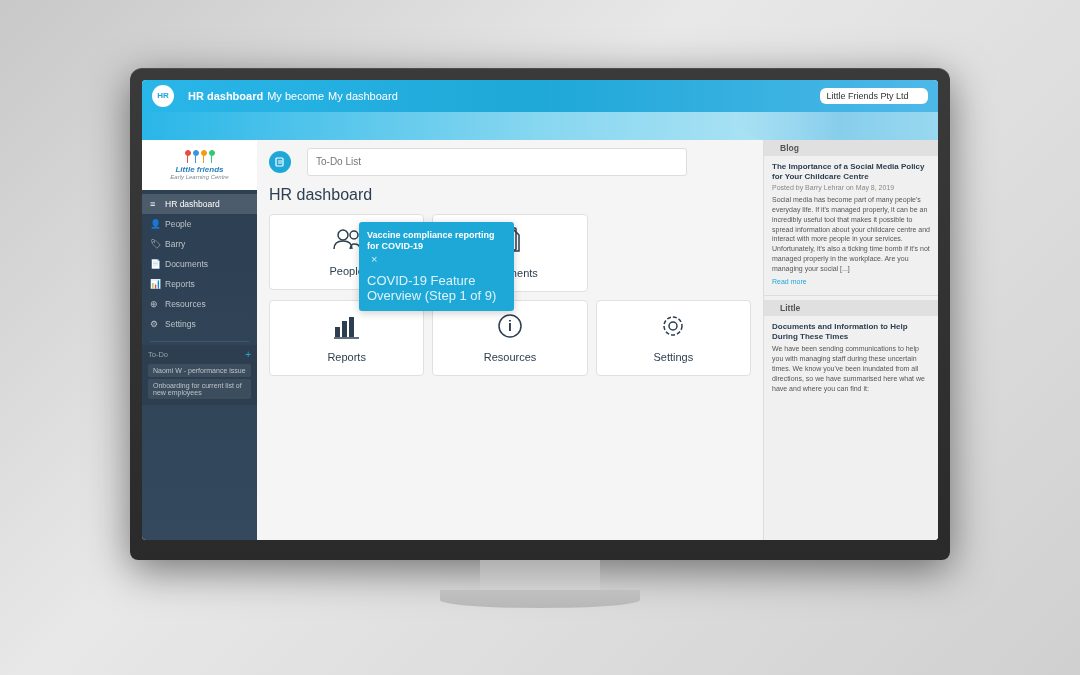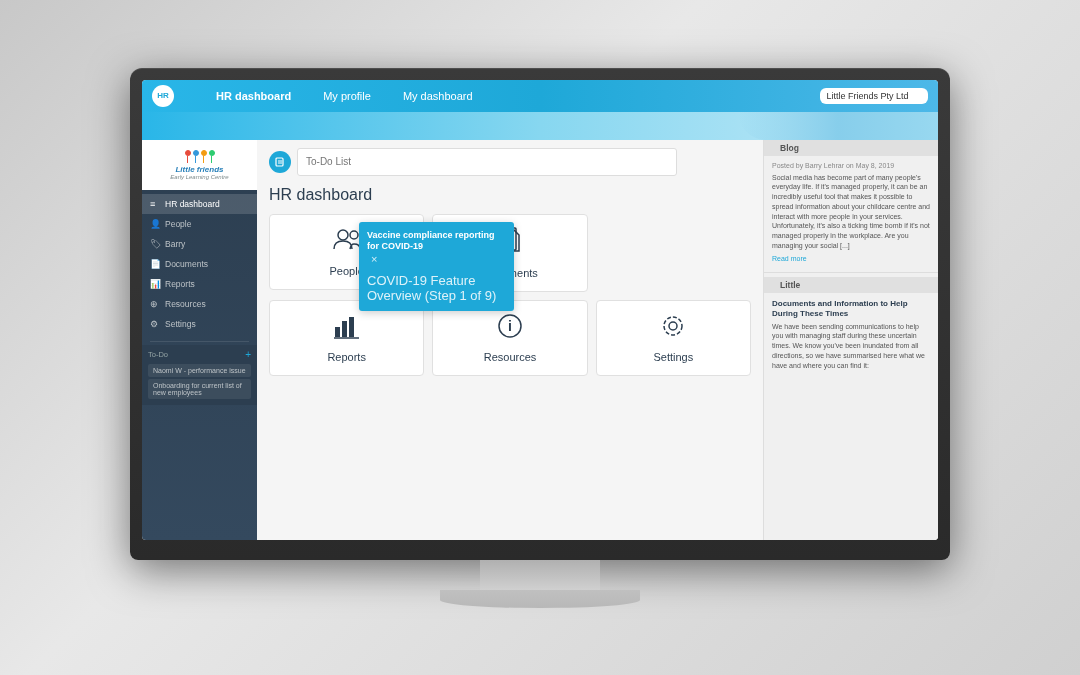--- a/index.html
+++ b/index.html
@@ -47,21 +47,21 @@
       margin: 0 auto;
     }
 
     
     .top-nav {
       background: linear-gradient(90deg, #29b6e8 0%, #1ea8d8 50%, #4db8e8 100%);
       height: 32px;
       display: flex;
       align-items: center;
       padding: 0 10px;
-      gap: 32px;
+      gap: 4px;
       position: relative;
     }
     .top-nav .logo-area {
       display: flex;
       align-items: center;
       margin-right: 10px;
     }
     .top-nav .logo-circle {
       width: 22px;
       height: 22px;
@@ -249,21 +249,21 @@
       color: #2c3e50;
       margin-bottom: 10px;
       font-weight: normal;
     }
 
     
     .todo-input-area {
       display: flex;
       align-items: center;
       margin-bottom: 10px;
-      gap: 6px;
+      gap: 16px;
     }
     .todo-input-icon {
       width: 22px;
       height: 22px;
       background: #1ea8d8;
       border-radius: 50%;
       display: flex;
       align-items: center;
       justify-content: center;
       color: #fff;
@@ -400,21 +400,21 @@
 
 <div class="monitor-outer">
   <div class="monitor-screen-bezel">
     <div class="monitor-screen">
 
       <div class="top-nav">
         <div class="logo-area">
           <div class="logo-circle">HR</div>
         </div>
         <span class="nav-item active">HR dashboard</span>
-        <span class="nav-item">My profile</span>
+        <span class="nav-item">My become</span>
         <span class="nav-item">My dashboard</span>
         <div class="top-nav-right">
           <select class="select-company">
             <option>Little Friends Pty Ltd</option>
           </select>
         </div>
       </div>
 
       <div class="hero-banner">
         <div class="hero-banner-img"></div>
@@ -572,20 +572,21 @@
                   </svg>
                 </div>
                 <div class="tile-label">Settings</div>
               </div>
             </div>
           </div>
 
           <div class="right-panel">
             <div class="right-panel-section-title">Blog</div>
             <div class="right-panel-section">
+              <div class="right-panel-article-title">The Importance of a Social Media Policy for Your Childcare Centre</div>
               <div class="right-panel-meta">Posted by Barry Lehrar on May 8, 2019</div>
               <div class="right-panel-body">Social media has become part of many people's everyday life. If it's managed properly, it can be an incredibly useful tool that makes it possible to spread information about your childcare centre and interact with more people in your services. Unfortunately, it's also a ticking time bomb if it's not managed properly in the workplace. Are you managing your social [...]</div>
               <div class="right-panel-readmore">Read more</div>
             </div>
             <div class="right-panel-divider"></div>
             <div class="right-panel-section-title">Little</div>
             <div class="right-panel-section">
               <div class="right-panel-article-title">Documents and Information to Help During These Times</div>
               <div class="right-panel-body">We have been sending communications to help you with managing staff during these uncertain times. We know you've been inundated from all directions, so we have summarised here what we have and where you can find it:</div>
             </div>

